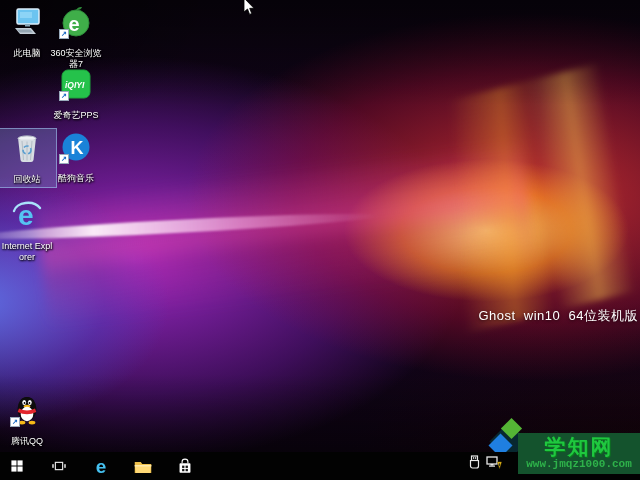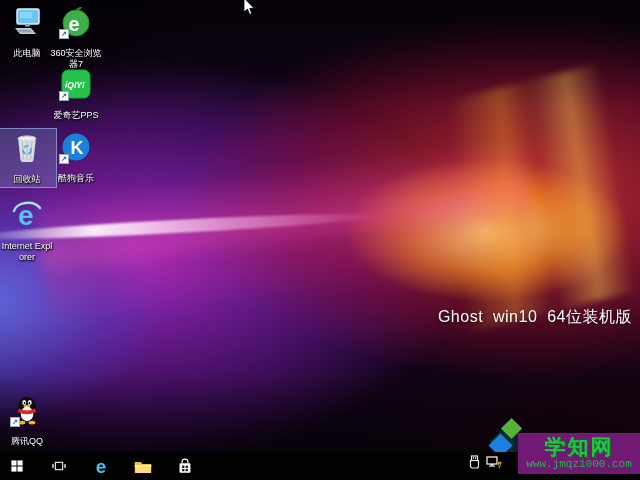--- a/index.html
+++ b/index.html
@@ -21,21 +21,21 @@
   .w-rays-orange{left:370px;top:85px;width:310px;height:230px;transform:rotate(-14deg);filter:blur(3px);
     background:
       linear-gradient(100deg,transparent 30%,rgba(255,170,40,.35) 45%,transparent 56%),
       linear-gradient(95deg,transparent 55%,rgba(255,205,80,.45) 68%,transparent 79%);}
   .w-vignette{inset:0;background:
       linear-gradient(180deg,rgba(0,0,0,.5),transparent 22%),
       linear-gradient(0deg,rgba(0,0,0,.55),transparent 22%),
       radial-gradient(ellipse 300px 200px at 0% 0%,rgba(0,0,0,.5),transparent 70%),
       radial-gradient(ellipse 420px 260px at 100% 100%,rgba(40,5,5,.45),transparent 70%);}
   
-  .headline{position:absolute;top:307px;right:8px;color:#fff;font-size:16px;letter-spacing:.5px;
+  .headline{position:absolute;top:307px;right:2px;color:#fff;font-size:13px;letter-spacing:.5px;
     white-space:pre;text-shadow:0 1px 3px rgba(0,0,0,.6);}
   
   .cell{position:absolute;width:54px;display:flex;flex-direction:column;align-items:center;cursor:default;}
   .c1{left:0px;} .c2{left:47px;width:58px;}
   .cell .glyph{position:relative;width:32px;height:32px;display:block;}
   .cell .lbl{margin-top:10px;font-size:9px;line-height:11px;color:#fff;text-align:center;
     text-shadow:0 1px 2px #000,1px 1px 2px #000;word-break:break-all;}
   .cell.selected{background:rgba(130,175,225,.28);border:1px solid rgba(165,205,245,.55);
     margin-left:-3px;padding:3px 2px 2px 2px;}
   .badge{position:absolute;left:-1px;bottom:-1px;width:10px;height:10px;background:#fff;border:1px solid #9ab;
@@ -44,25 +44,25 @@
   .taskbar{position:absolute;left:0;bottom:0;width:640px;height:28px;background:#020202;display:flex;align-items:center;}
   .tb-btn{width:30px;height:28px;display:flex;align-items:center;justify-content:center;}
   .edge-e{color:#45c1f0;font-size:19px;font-weight:bold;line-height:19px;}
   .tray{position:absolute;left:468px;top:3px;display:flex;gap:5px;align-items:center;}
   
   .logo-diamonds{position:absolute;left:487px;top:419px;width:48px;height:48px;}
   .ld{position:absolute;transform:rotate(45deg);}
   .ld-dark{left:8px;top:9px;width:27px;height:27px;background:#082830;}
   .ld-green{left:17px;top:2px;width:15px;height:15px;background:#54b435;}
   .ld-blue{left:5px;top:18px;width:17px;height:17px;background:#1f7fe0;}
-  .watermark-box{position:absolute;left:518px;top:433px;width:122px;height:41px;background:#701a75;
+  .watermark-box{position:absolute;left:518px;top:433px;width:122px;height:41px;background:#14532d;
     display:flex;flex-direction:column;align-items:center;justify-content:center;z-index:5;}
   .wm-title{font-size:21px;line-height:22px;font-weight:bold;color:#1fc83f;letter-spacing:2px;
     text-shadow:1px 1px 0 #0a7a1e;}
-  .wm-url{font-size:11px;line-height:13px;font-weight:normal;color:#2eb24a;
+  .wm-url{font-size:11px;line-height:13px;font-weight:bold;color:#2eb24a;
     font-family:"Liberation Mono","DejaVu Sans Mono",monospace;}
   
   .cursor{position:absolute;left:242px;top:-2px;z-index:9;}
 </style>
 </head>
 <body>
 
 <div class="screen">
 
   <div class="wallpaper">

